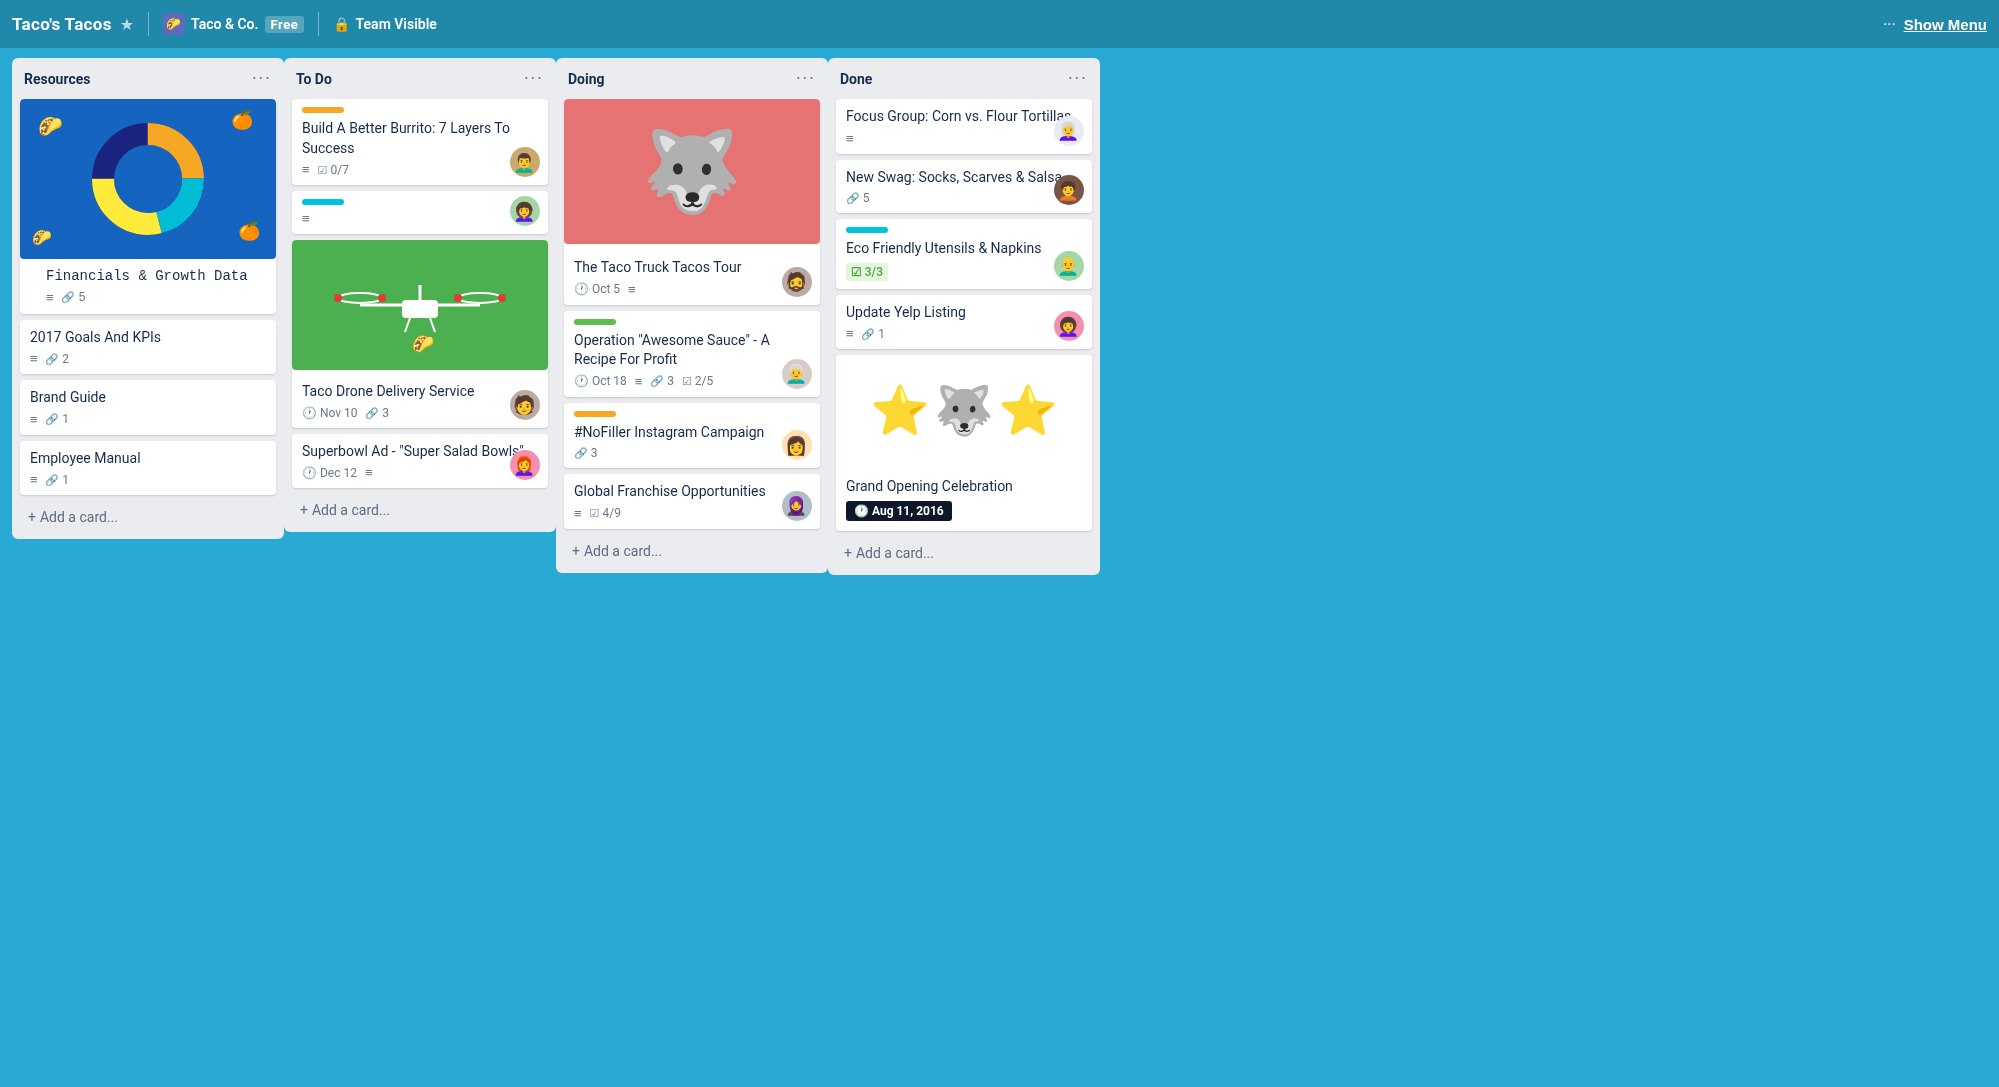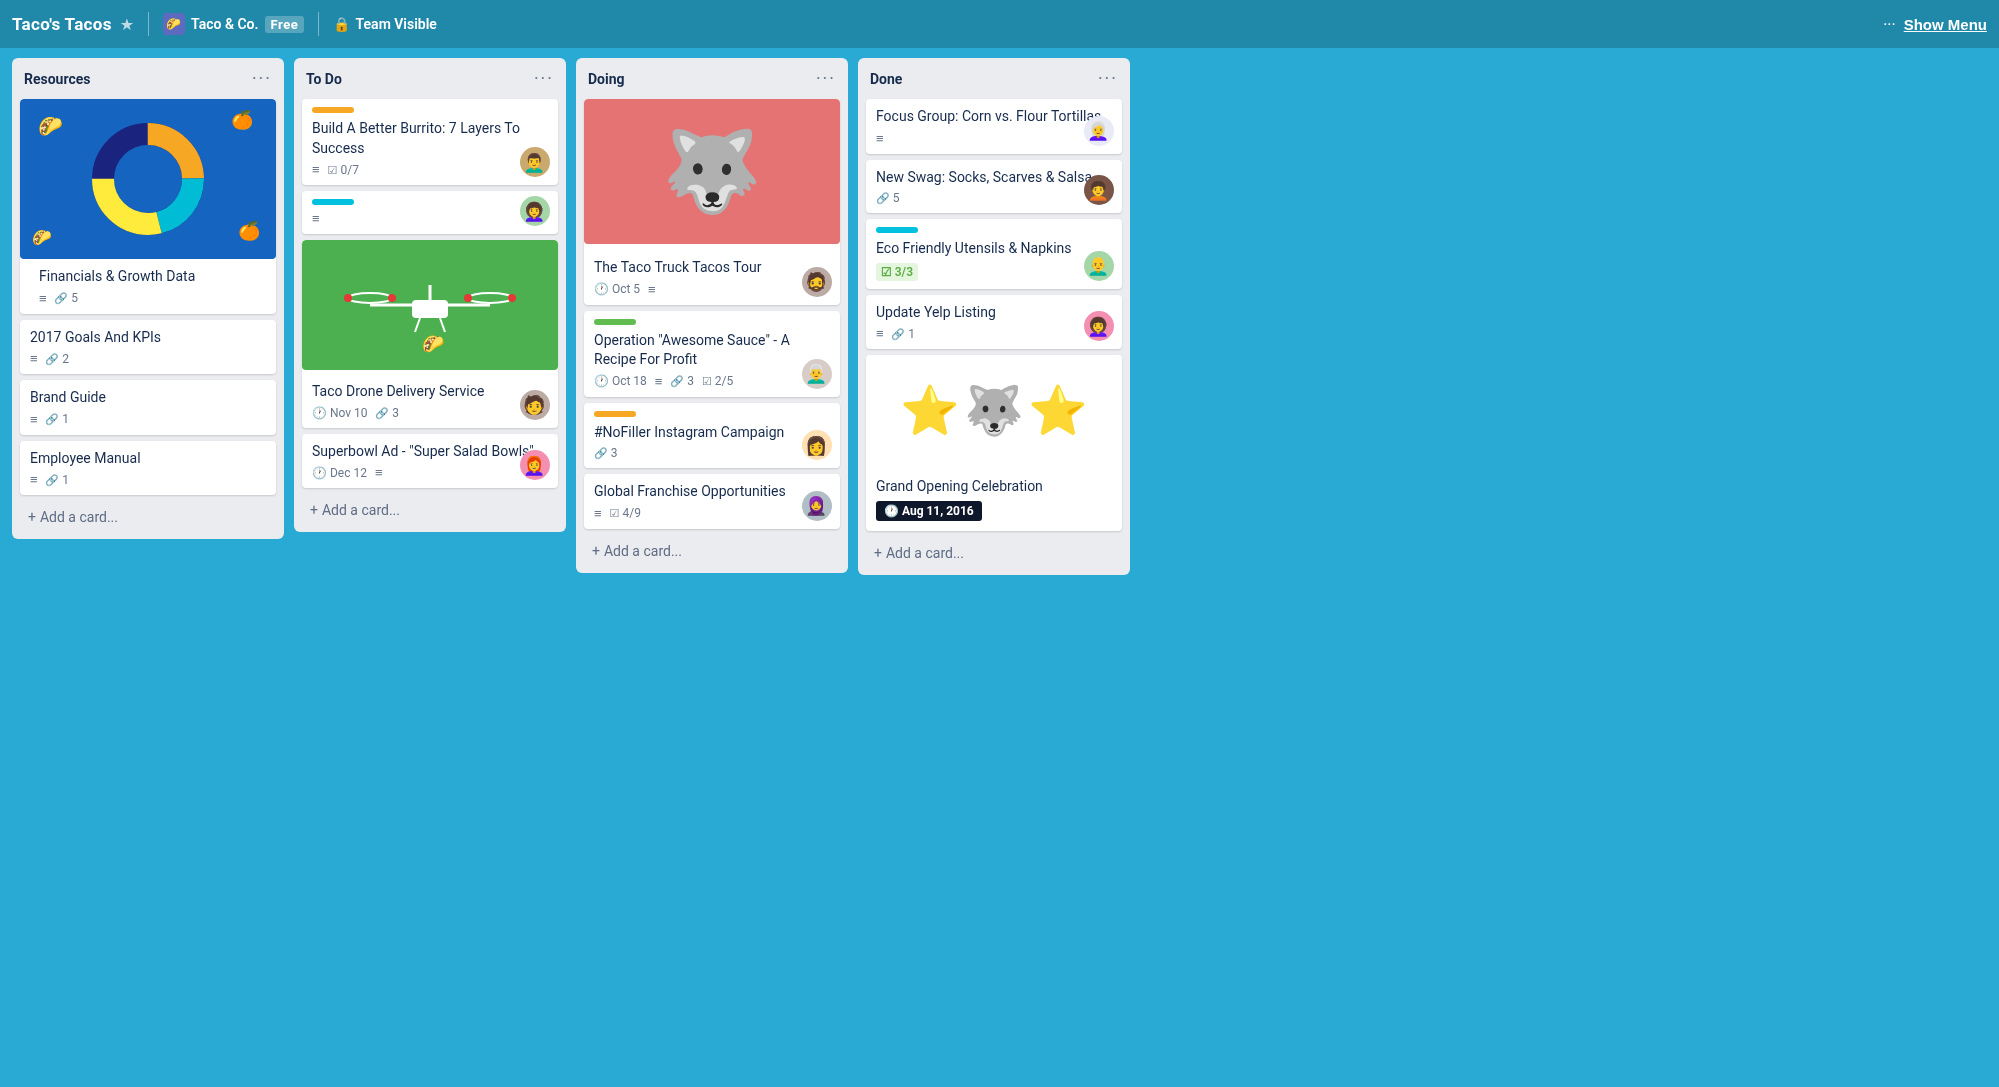--- a/index.html
+++ b/index.html
@@ -87,21 +87,20 @@
       cursor: pointer;
       display: flex;
       align-items: center;
       gap: 4px;
       text-decoration: underline;
     }
 
     
     .board {
       display: flex;
-      gap: 10px;
       padding: 10px 12px;
       align-items: flex-start;
       overflow-x: auto;
     }
 
     
     .column {
       background: #ebecf0;
       border-radius: 6px;
       width: 272px;
@@ -304,21 +303,21 @@
           <circle cx="65" cy="65" r="45" fill="none" stroke="#f6a723" stroke-width="22" stroke-dasharray="70 212" stroke-dashoffset="0" transform="rotate(-90 65 65)"></circle>
           <circle cx="65" cy="65" r="45" fill="none" stroke="#00bcd4" stroke-width="22" stroke-dasharray="60 212" stroke-dashoffset="-70" transform="rotate(-90 65 65)"></circle>
           <circle cx="65" cy="65" r="45" fill="none" stroke="#ffeb3b" stroke-width="22" stroke-dasharray="82 212" stroke-dashoffset="-130" transform="rotate(-90 65 65)"></circle>
         </svg>
 
         <span style="position:absolute;top:15px;left:18px;font-size:20px;">🌮</span>
         <span style="position:absolute;top:10px;right:22px;font-size:18px;">🍊</span>
         <span style="position:absolute;bottom:18px;right:15px;font-size:18px;">🍊</span>
         <span style="position:absolute;bottom:12px;left:12px;font-size:16px;">🌮</span>
       </div>
-      <div style="padding:8px 19px;">
+      <div style="padding:8px 26px;font-family:Liberation Mono, monospace;">
         <div class="card-title">Financials &amp; Growth Data</div>
         <div class="card-meta">
           <span class="card-meta-item">
               <span class="icon-lines"></span>
             </span>
           <span class="card-meta-item"><span class="icon-attach"></span> 5</span>
         </div>
       </div>
     </div>
 

